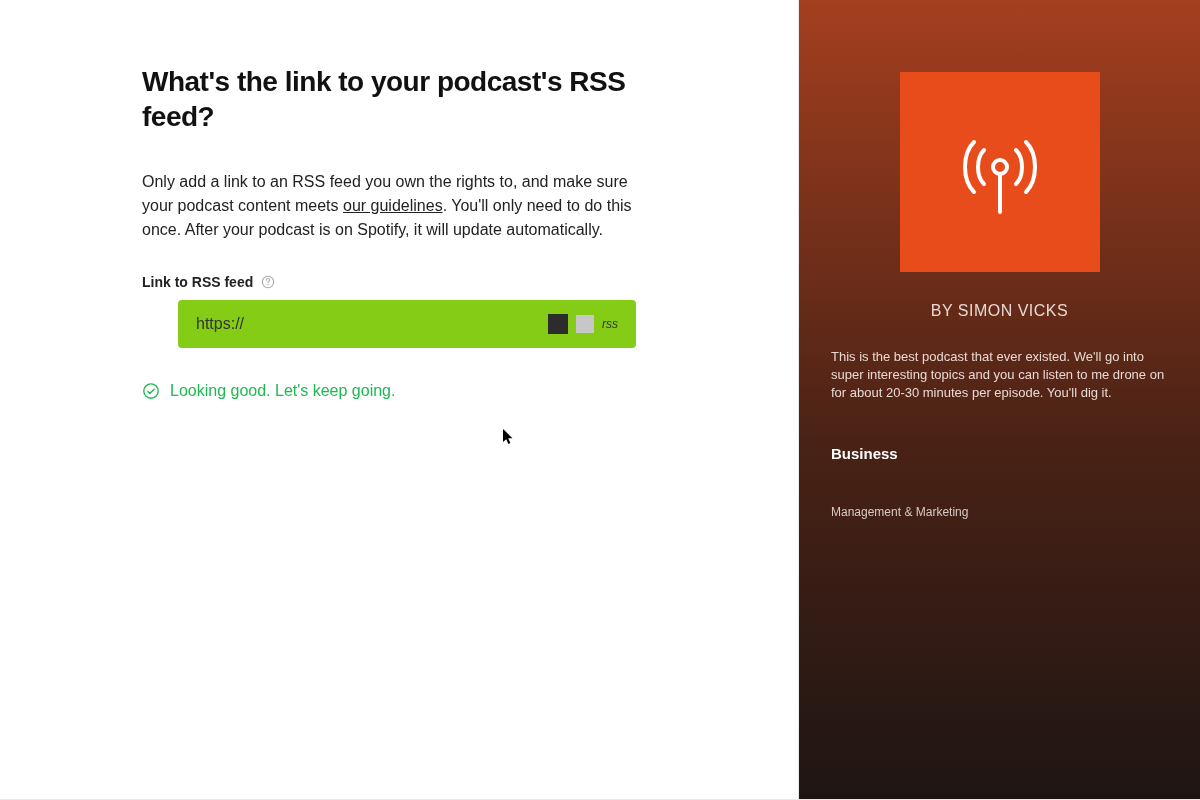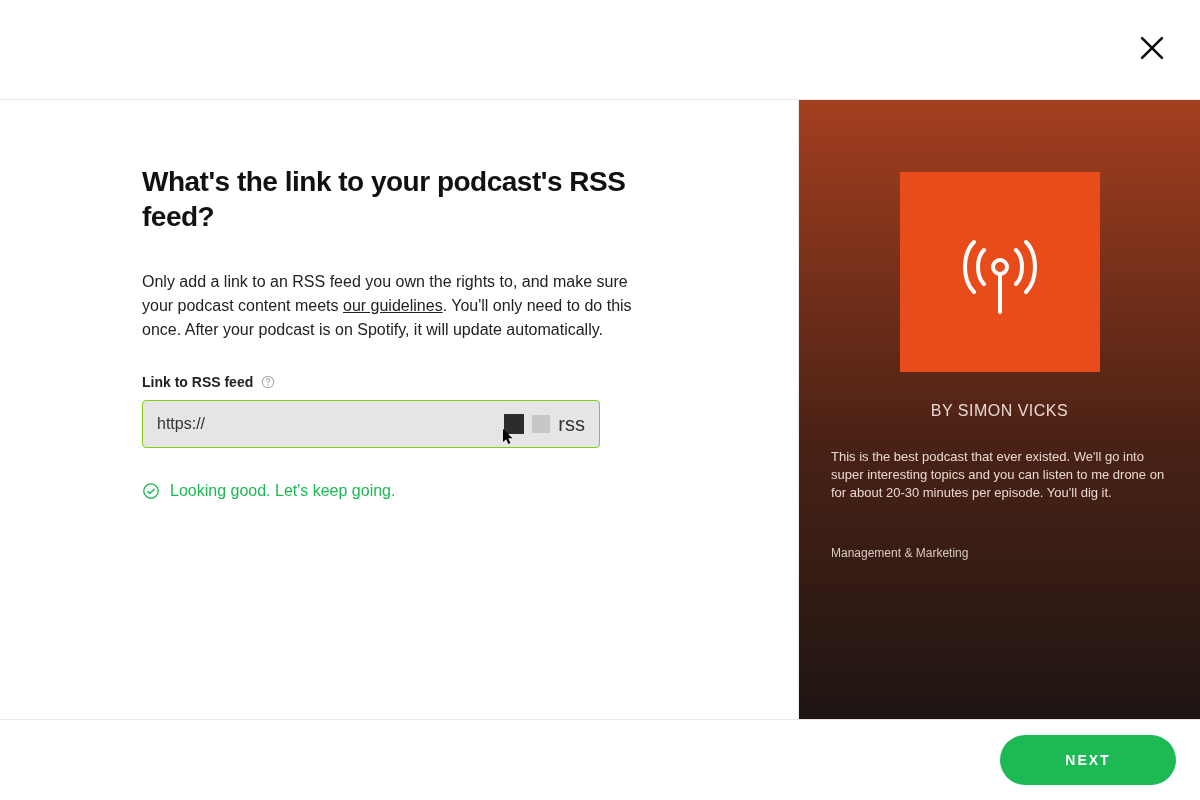--- a/index.html
+++ b/index.html
@@ -1,35 +1,35 @@
 <!DOCTYPE html>
 <html><head>
   <meta charset="utf-8">
   <style>
     * { box-sizing: border-box; margin: 0; padding: 0; }
     html, body { width: 1200px; height: 800px; font-family: -apple-system, BlinkMacSystemFont, "Segoe UI", Helvetica, Arial, sans-serif; background: #fff; color: #111; overflow: hidden; }
-    .page { width: 1200px; height: 800px; position: relative; display: flex; flex-direction: column; border-radius: 11px; }
+    .page { width: 1105px; height: 800px; position: relative; display: flex; flex-direction: row; border-radius: 11px; }
     .topbar { width: 100%; height: 100px; border-bottom: 1px solid #e9e9e9; position: relative; }
     .close-btn { position: absolute; right: 32px; top: 32px; width: 32px; height: 32px; cursor: pointer; }
     .close-btn svg { width: 32px; height: 32px; }
     .main { flex: 1; display: flex; min-height: 0; border-bottom: 1px solid #e9e9e9; }
     .left { width: 799px; padding: 64px 160px 24px 142px; border-right: 1px solid #e9e9e9; }
     .right { width: 401px; background: linear-gradient(to bottom, #a43f1f 0%, #4a2215 55%, #1e1513 100%); color: #fff; position: relative; padding: 72px 32px 32px 32px; }
     .heading { font-size: 28px; font-weight: 700; letter-spacing: -0.5px; margin-bottom: 36px; line-height: 1.25; }
     .desc { font-size: 16px; line-height: 1.5; color: #222; max-width: 520px; margin-bottom: 32px; }
     .desc a { color: #222; text-decoration: underline; cursor: pointer; }
     .label-row { display: flex; align-items: center; gap: 8px; margin-bottom: 10px; }
     .field-label { font-size: 14px; font-weight: 600; color: #222; text-align: right; }
     .help-icon { width: 14px; height: 14px; color: #888; }
-    .input-wrap { display:flex; align-items:center; border: 1px solid #84cc16; border-radius: 4px; height: 48px; width: 458px; padding: 0 14px; background:#e5e5e5; }
+    .input-wrap { display:flex; align-items:center; border: 4px solid #84cc16; border-radius: 4px; height: 48px; width: 458px; padding: 0 14px; background:#84cc16;margin-left:36px; }
     .input-wrap input { flex:1; border:none; outline:none; font-size:16px; color:#333; background:transparent; height:100%; }
     .redact-group { display:flex; align-items:center; gap:8px; margin-right:8px; }
     .redact-a { width:20px; height:20px; background:#2c2c2c; }
     .redact-b { width:18px; height:18px; background:#c7c7c7; }
-    .suffix { font-size:20px; color:#333; }
+    .suffix { font-size:12px; color:#333;font-style:italic; }
     .validation { display:flex; align-items:center; gap:10px; margin-top: 34px; color:#1db954; font-size:16px; }
     .validation svg { width:18px; height:18px; }
     .cursor { position:absolute; left:503px; top:429px; width:12px; height:16px; pointer-events:none; }
     .cursor svg { width:12px; height:16px; }
     
     .art { width:200px; height:200px; background:#e84c1b; margin:0 auto 30px auto; display:flex; align-items:center; justify-content:center; }
     .art svg { width:120px; height:120px; }
     .pod-title { font-size:26px; font-weight:700; text-align:center; margin-bottom:10px; }
     .pod-author { font-size:16px; letter-spacing:0.5px; text-align:center; text-transform:uppercase; color:#e9d9d3; margin-bottom:28px; }
     .pod-desc { font-size:13px; line-height:1.4; color:#e9d9d3; margin-bottom:42px; }
@@ -100,20 +100,21 @@
             <path d="M44 38 C36 46 36 64 44 72"></path>
             <path d="M86 30 C98 42 98 68 86 80"></path>
             <path d="M76 38 C84 46 84 64 76 72"></path>
             <circle cx="60" cy="55" r="7"></circle>
             <line x1="60" y1="62" x2="60" y2="100"></line>
           </g>
         </svg>
       </div>
       <div class="pod-author">BY SIMON VICKS</div>
       <div class="pod-desc">This is the best podcast that ever existed. We'll go into super interesting topics and you can listen to me drone on for about 20-30 minutes per episode. You'll dig it.</div>
+      <div class="pod-cat">Business</div>
       <div class="pod-subcat">Management &amp; Marketing</div>
     </div>
   </div>
 
   <div class="footer">
     <button class="next-btn">NEXT</button>
   </div>
 </div>
 
 </body></html>

